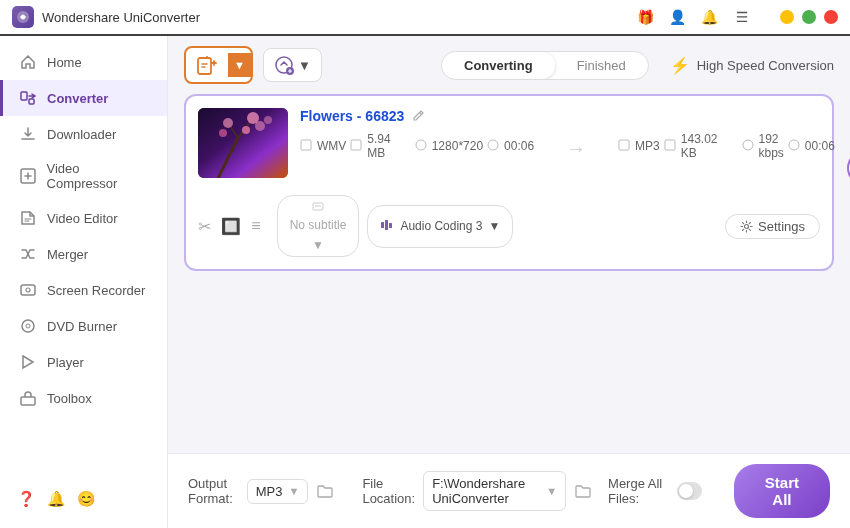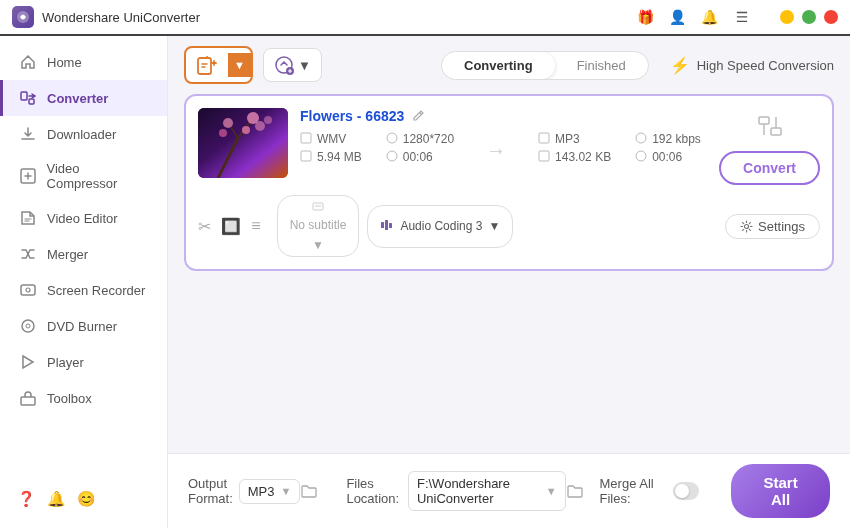--- a/index.html
+++ b/index.html
@@ -273,21 +273,20 @@
       color: #888;
       font-size: 13px;
       cursor: pointer;
     }
     .file-meta {
       display: flex;
       gap: 24px;
     }
     .file-meta-col {
       display: flex;
-      flex-direction: column;
       gap: 4px;
       font-size: 12px;
       color: #666;
     }
     .file-meta-item {
       display: flex;
       align-items: center;
       gap: 5px;
     }
     .meta-icon { color: #aaa; font-size: 11px; }
@@ -389,20 +388,21 @@
       border-top: 1px solid #e8e8ee;
       padding: 10px 20px;
       display: flex;
       align-items: center;
       gap: 16px;
       flex-shrink: 0;
     }
     .bottom-field {
       display: flex;
       align-items: center;
+      gap: 8px;
       font-size: 13px;
       color: #555;
     }
     .bottom-select {
       border: 1px solid #ddd;
       border-radius: 6px;
       padding: 4px 8px;
       font-size: 13px;
       color: #333;
       background: white;
@@ -804,21 +804,21 @@
           <span class="bottom-select-arrow">▼</span>
         </div>
         <div class="folder-icon-btn">
           <svg width="18" height="18" viewBox="0 0 18 18" fill="none">
             <path d="M2 5C2 4.4 2.4 4 3 4H7L9 6H15C15.6 6 16 6.4 16 7V14C16 14.6 15.6 15 15 15H3C2.4 15 2 14.6 2 14V5Z" stroke="#aaa" stroke-width="1.3" fill="none"></path>
           </svg>
         </div>
       </div>
 
       <div class="bottom-field" style="margin-left:12px;">
-        <span>Files Location:</span>
+        <span>File Location:</span>
         <div class="bottom-select">
           <span>F:\Wondershare UniConverter</span>
           <span class="bottom-select-arrow">▼</span>
         </div>
         <div class="folder-icon-btn">
           <svg width="18" height="18" viewBox="0 0 18 18" fill="none">
             <path d="M2 5C2 4.4 2.4 4 3 4H7L9 6H15C15.6 6 16 6.4 16 7V14C16 14.6 15.6 15 15 15H3C2.4 15 2 14.6 2 14V5Z" stroke="#aaa" stroke-width="1.3" fill="none"></path>
           </svg>
         </div>
       </div>

